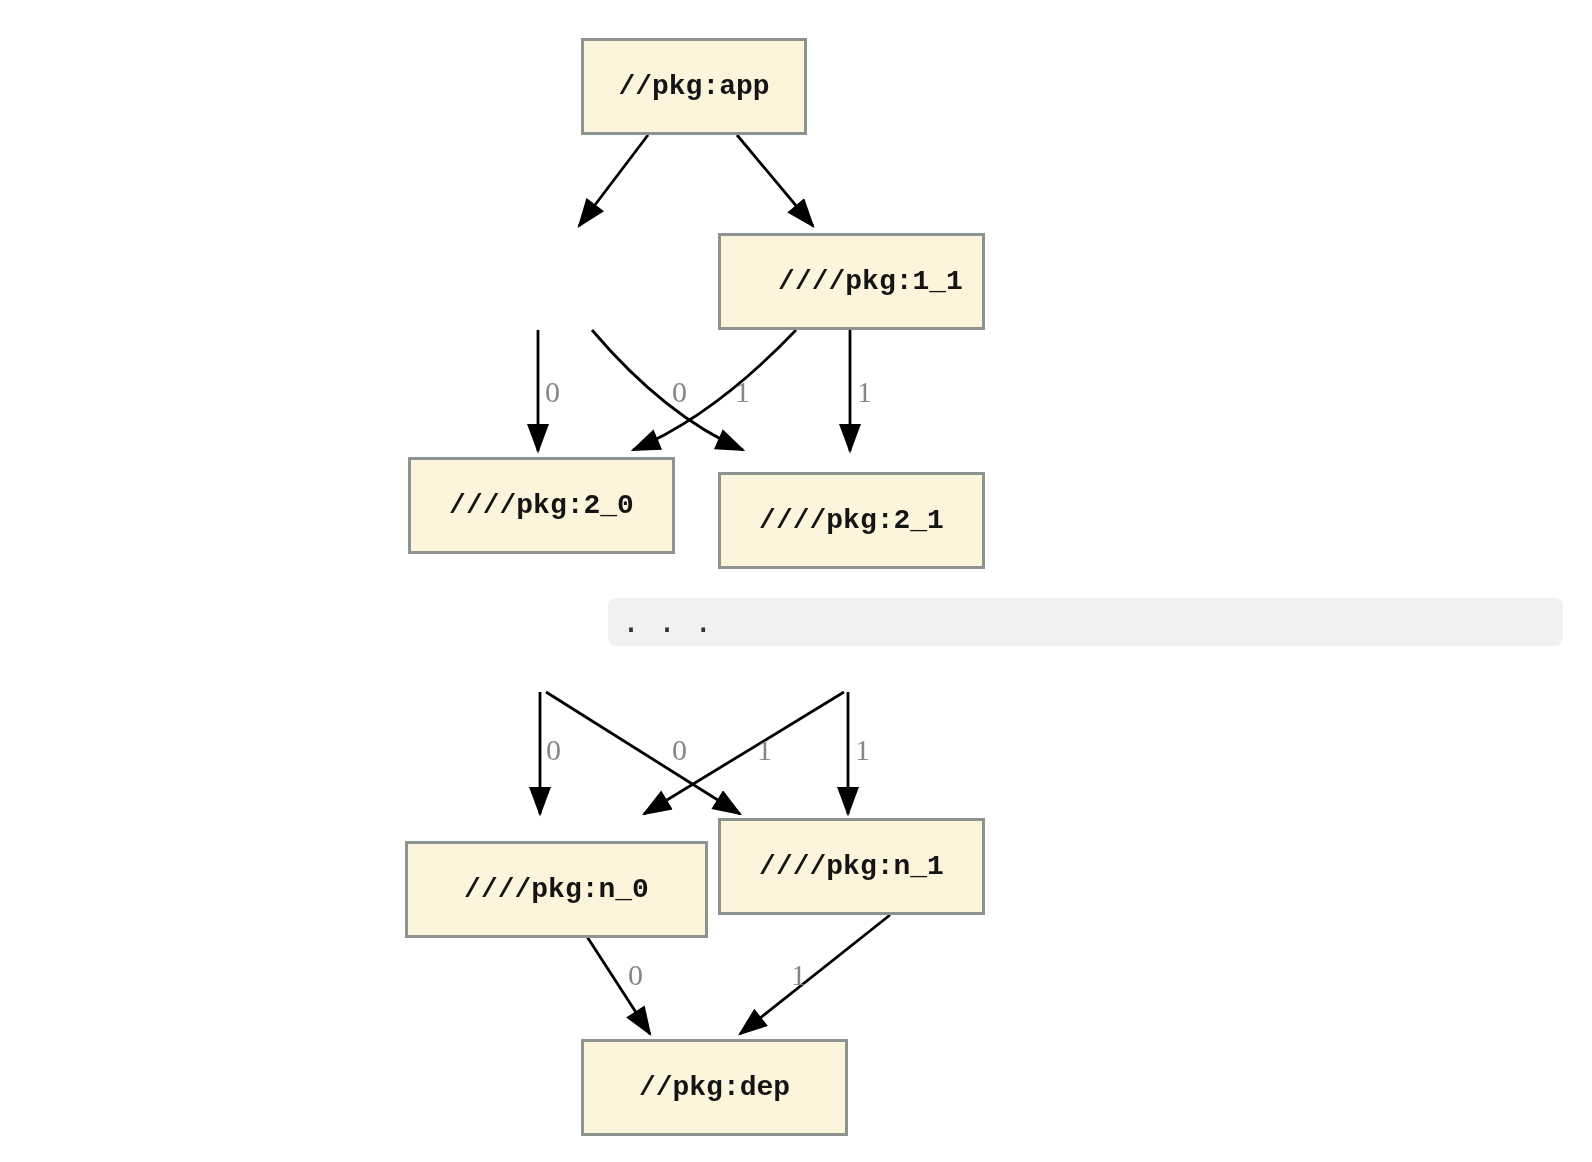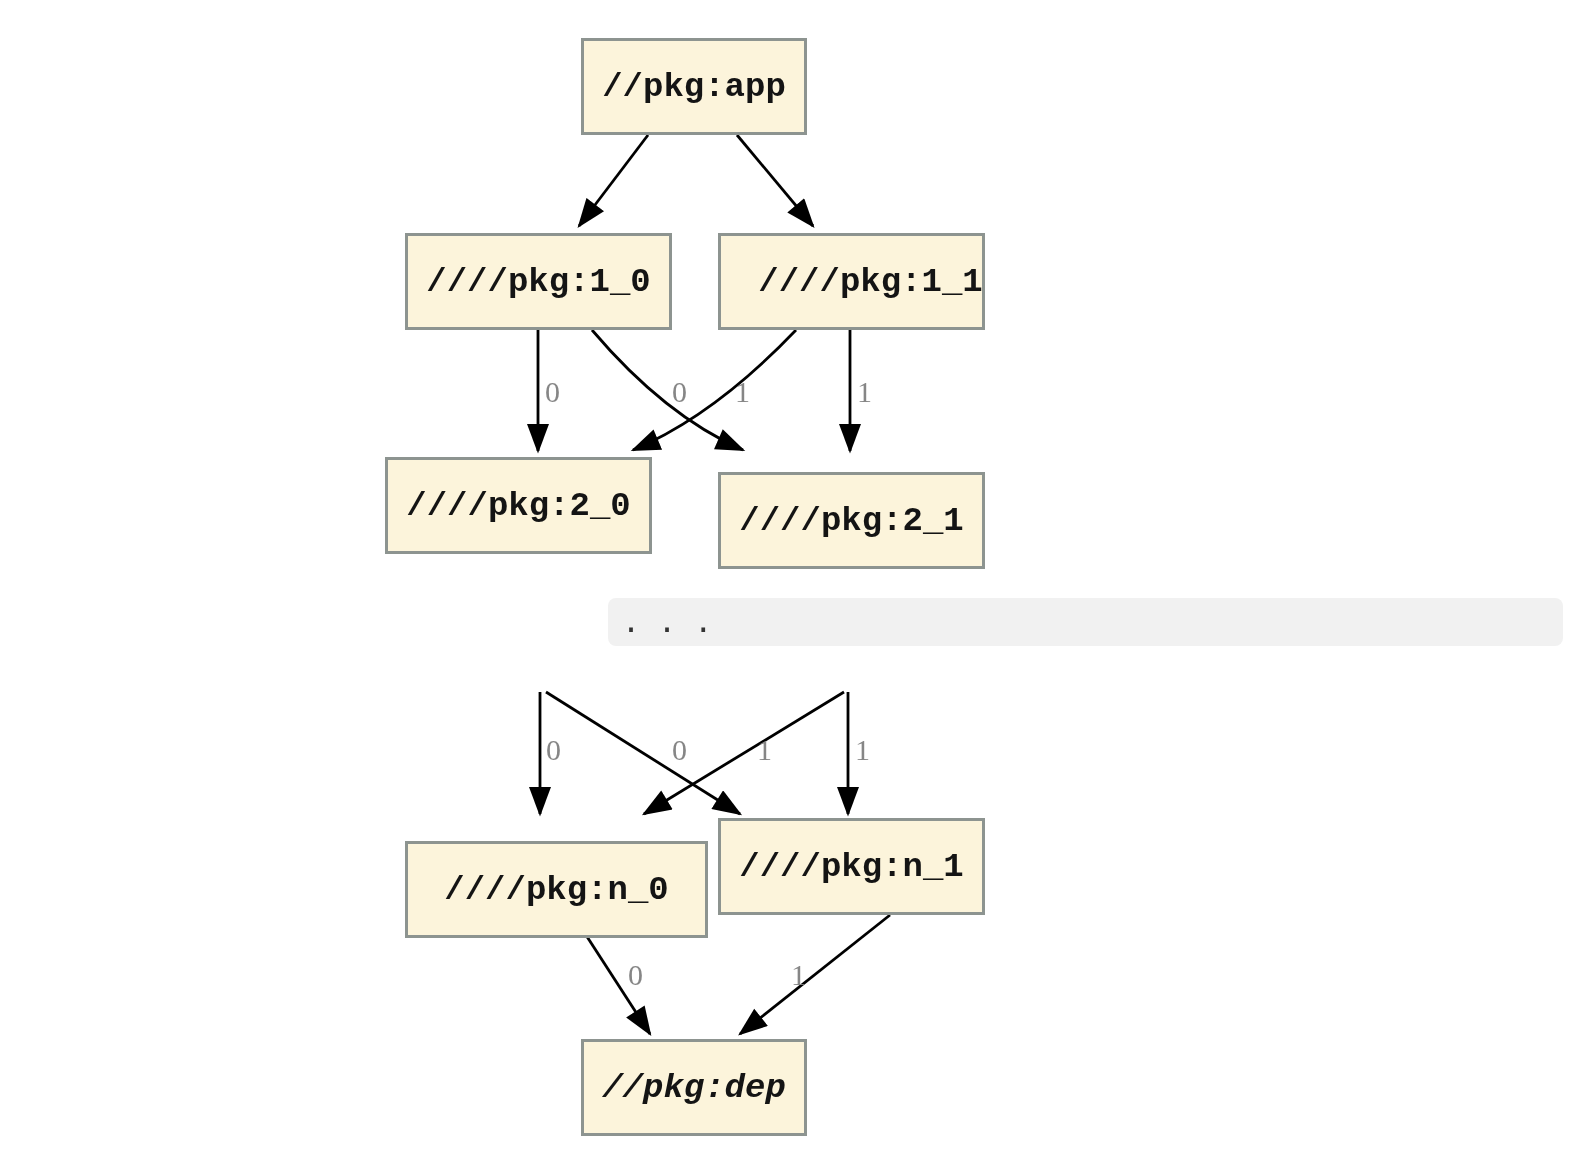--- a/index.html
+++ b/index.html
@@ -31,33 +31,33 @@
   .node {
     position: absolute;
     box-sizing: border-box;
     background: #fcf4db;
     border: 3px solid #8d9490;
     display: flex;
     align-items: center;
     justify-content: center;
     font-family: "Liberation Mono", "DejaVu Sans Mono", monospace;
     font-weight: 700;
-    font-size: 34px;
+    font-size: 28px;
     color: #141414;
     letter-spacing: 0px;
     white-space: nowrap;
   }
   .node-app  { left: 581px; top: 38px;   width: 226px; height: 97px; }
   .node-1-0  { left: 405px; top: 233px;  width: 267px; height: 97px; }
   .node-1-1  { left: 718px; top: 233px;  width: 267px; height: 97px; padding-left: 38px; }
-  .node-2-0  { left: 385px; top: 457px;  width: 267px; height: 97px; }
+  .node-2-0  { left: 408px; top: 457px;  width: 267px; height: 97px; }
   .node-2-1  { left: 718px; top: 457px;  width: 267px; height: 97px; margin-top: 15px; }
   .node-n-0  { left: 405px; top: 818px;  width: 303px; height: 97px; margin-top: 23px; }
   .node-n-1  { left: 718px; top: 818px;  width: 267px; height: 97px; align-items: center; }
-  .node-dep  { left: 581px; top: 1039px; width: 226px; height: 97px; font-style: italic; }
+  .node-dep  { left: 581px; top: 1039px; width: 267px; height: 97px; }
   .ellipsis-bar {
     position: absolute;
     left: 608px; top: 598px;
     width: 955px; height: 48px;
     box-sizing: border-box;
     background: #f1f1f1;
     border-radius: 8px;
     display: flex;
     align-items: center;
     padding-left: 14px;
@@ -105,23 +105,20 @@
     <text class="edge-label" x="672" y="760">0</text>
     <text class="edge-label" x="855" y="760">1</text>
 
     <text class="edge-label" x="628" y="985">0</text>
     <text class="edge-label" x="791" y="985">1</text>
   </svg>
 
   <div class="node node-app">
     <span>//pkg:app</span>
   </div>
-  <div class="node node-1-0">
-    <span>////pkg:1_0</span>
-  </div>
   <div class="node node-1-1">
     <span>////pkg:1_1</span>
   </div>
   <div class="node node-2-0">
     <span>////pkg:2_0</span>
   </div>
   <div class="node node-2-1">
     <span>////pkg:2_1</span>
   </div>
 

